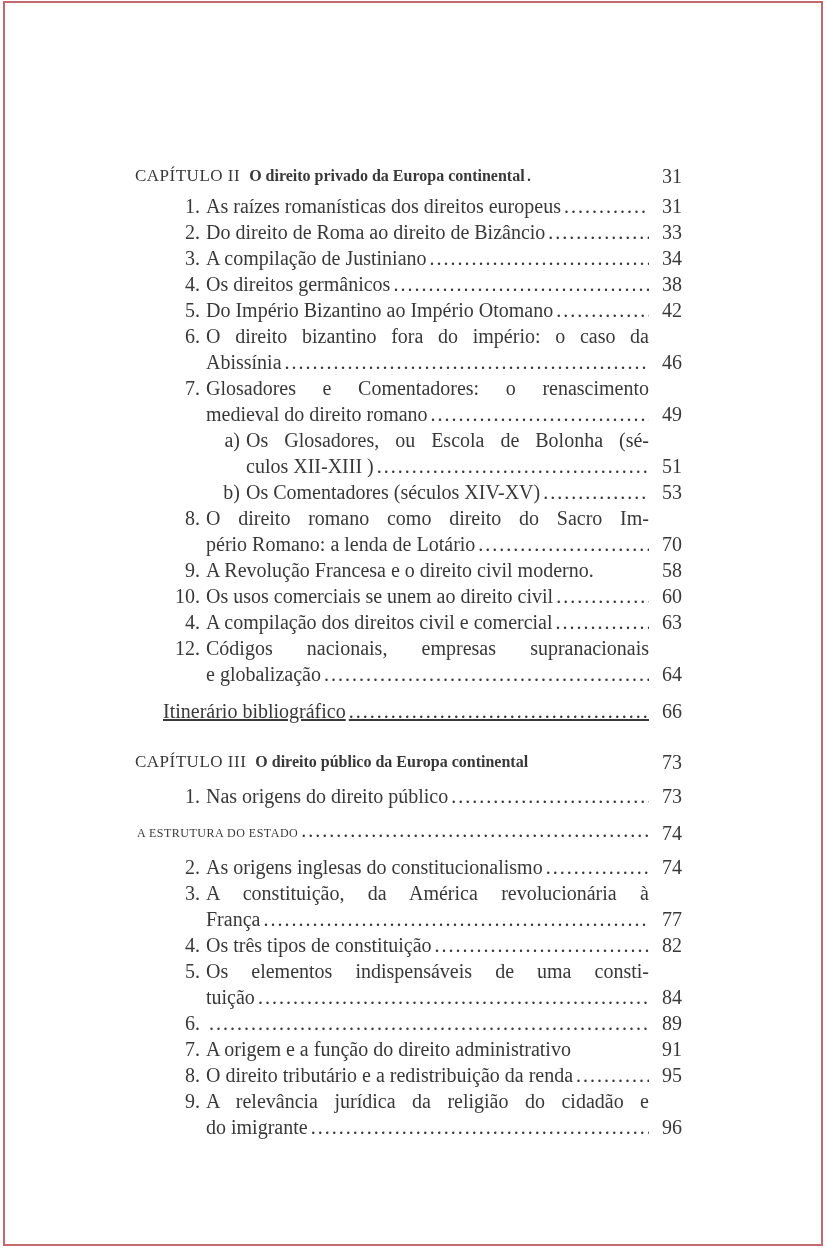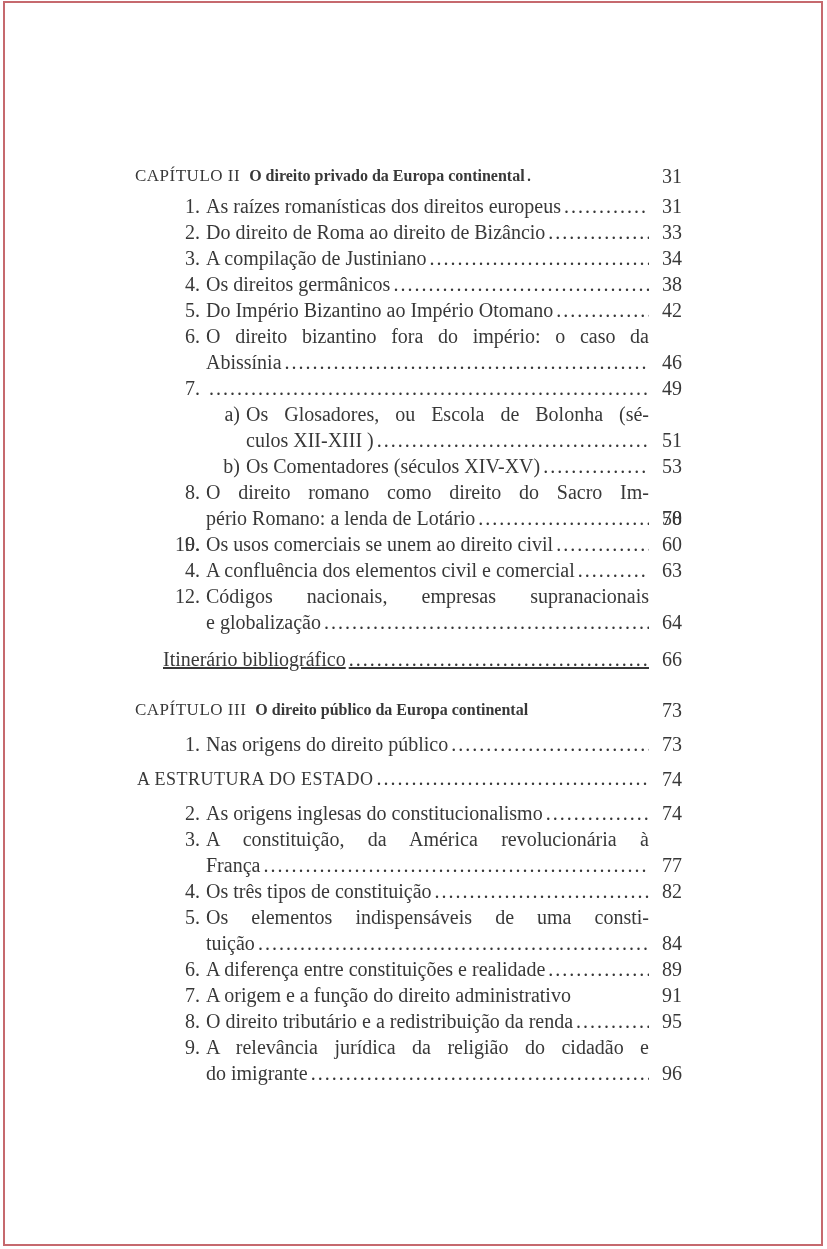--- a/index.html
+++ b/index.html
@@ -69,21 +69,21 @@
     white-space: nowrap;
   }
   .ctitle {
     font-weight: bold;
     font-size: 16px;
     margin-left: 9px;
     white-space: nowrap;
   }
   .csuffix { margin-left: 2px; }
   .section .t {
-    font-size: 18px;
+    font-size: 12px;
     letter-spacing: 0.5px;
   }
   .gap-small  { margin-top: 8px; }
   .gap-medium { margin-top: 11px; text-decoration: underline; }
   .gap-large  { margin-top: 25px; }
 </style>
 </head>
 <body>
 
 <div class="page">
@@ -143,21 +143,23 @@
           <span class="num">6.</span>
           <div class="jline">O direito bizantino fora do império: o caso da</div>
           <div class="lline">
             <span class="t">Abissínia</span>
             <span class="leader">................................................................................................................................................................</span>
           </div>
           <span class="pageno">46</span>
         </div>
         <div class="entry item">
           <span class="num">7.</span>
-          <div class="lline">
+          <div class="jline">Glosadores e Comentadores: o renascimento</div>
+          <div class="lline">
+            <span class="t">medieval do direito romano</span>
             <span class="leader">................................................................................................................................................................</span>
           </div>
           <span class="pageno">49</span>
         </div>
         <div class="entry subitem">
           <span class="num">a)</span>
           <div class="jline">Os Glosadores, ou Escola de Bolonha (sé-</div>
           <div class="lline">
             <span class="t">culos XII-XIII )</span>
             <span class="leader">................................................................................................................................................................</span>
@@ -176,34 +178,38 @@
           <span class="num">8.</span>
           <div class="jline">O direito romano como direito do Sacro Im-</div>
           <div class="lline">
             <span class="t">pério Romano: a lenda de Lotário</span>
             <span class="leader">................................................................................................................................................................</span>
           </div>
           <span class="pageno">70</span>
         </div>
         <div class="entry item">
           <span class="num">9.</span>
+          <div class="lline">
+            <span class="t">A Revolução Francesa e o direito civil moderno.</span>
+            <span class="leader"></span>
+          </div>
           <span class="pageno">58</span>
         </div>
         <div class="entry item">
           <span class="num">10.</span>
           <div class="lline">
             <span class="t">Os usos comerciais se unem ao direito civil</span>
             <span class="leader">................................................................................................................................................................</span>
           </div>
           <span class="pageno">60</span>
         </div>
         <div class="entry item">
           <span class="num">4.</span>
           <div class="lline">
-            <span class="t">A confluência dos elementos civil e comercial</span>
+            <span class="t">A compilação dos direitos civil e comercial</span>
             <span class="leader">................................................................................................................................................................</span>
           </div>
           <span class="pageno">63</span>
         </div>
         <div class="entry item">
           <span class="num">12.</span>
           <div class="jline">Códigos nacionais, empresas supranacionais</div>
           <div class="lline">
             <span class="t">e globalização</span>
             <span class="leader">................................................................................................................................................................</span>
@@ -270,21 +276,20 @@
           <div class="jline">Os elementos indispensáveis de uma consti-</div>
           <div class="lline">
             <span class="t">tuição</span>
             <span class="leader">................................................................................................................................................................</span>
           </div>
           <span class="pageno">84</span>
         </div>
         <div class="entry item">
           <span class="num">6.</span>
           <div class="lline">
-            <span class="t">A diferença entre constituições e realidade</span>
             <span class="leader">................................................................................................................................................................</span>
           </div>
           <span class="pageno">89</span>
         </div>
         <div class="entry item">
           <span class="num">7.</span>
           <div class="lline">
             <span class="t">A origem e a função do direito administrativo</span>
             <span class="leader"></span>
           </div>

